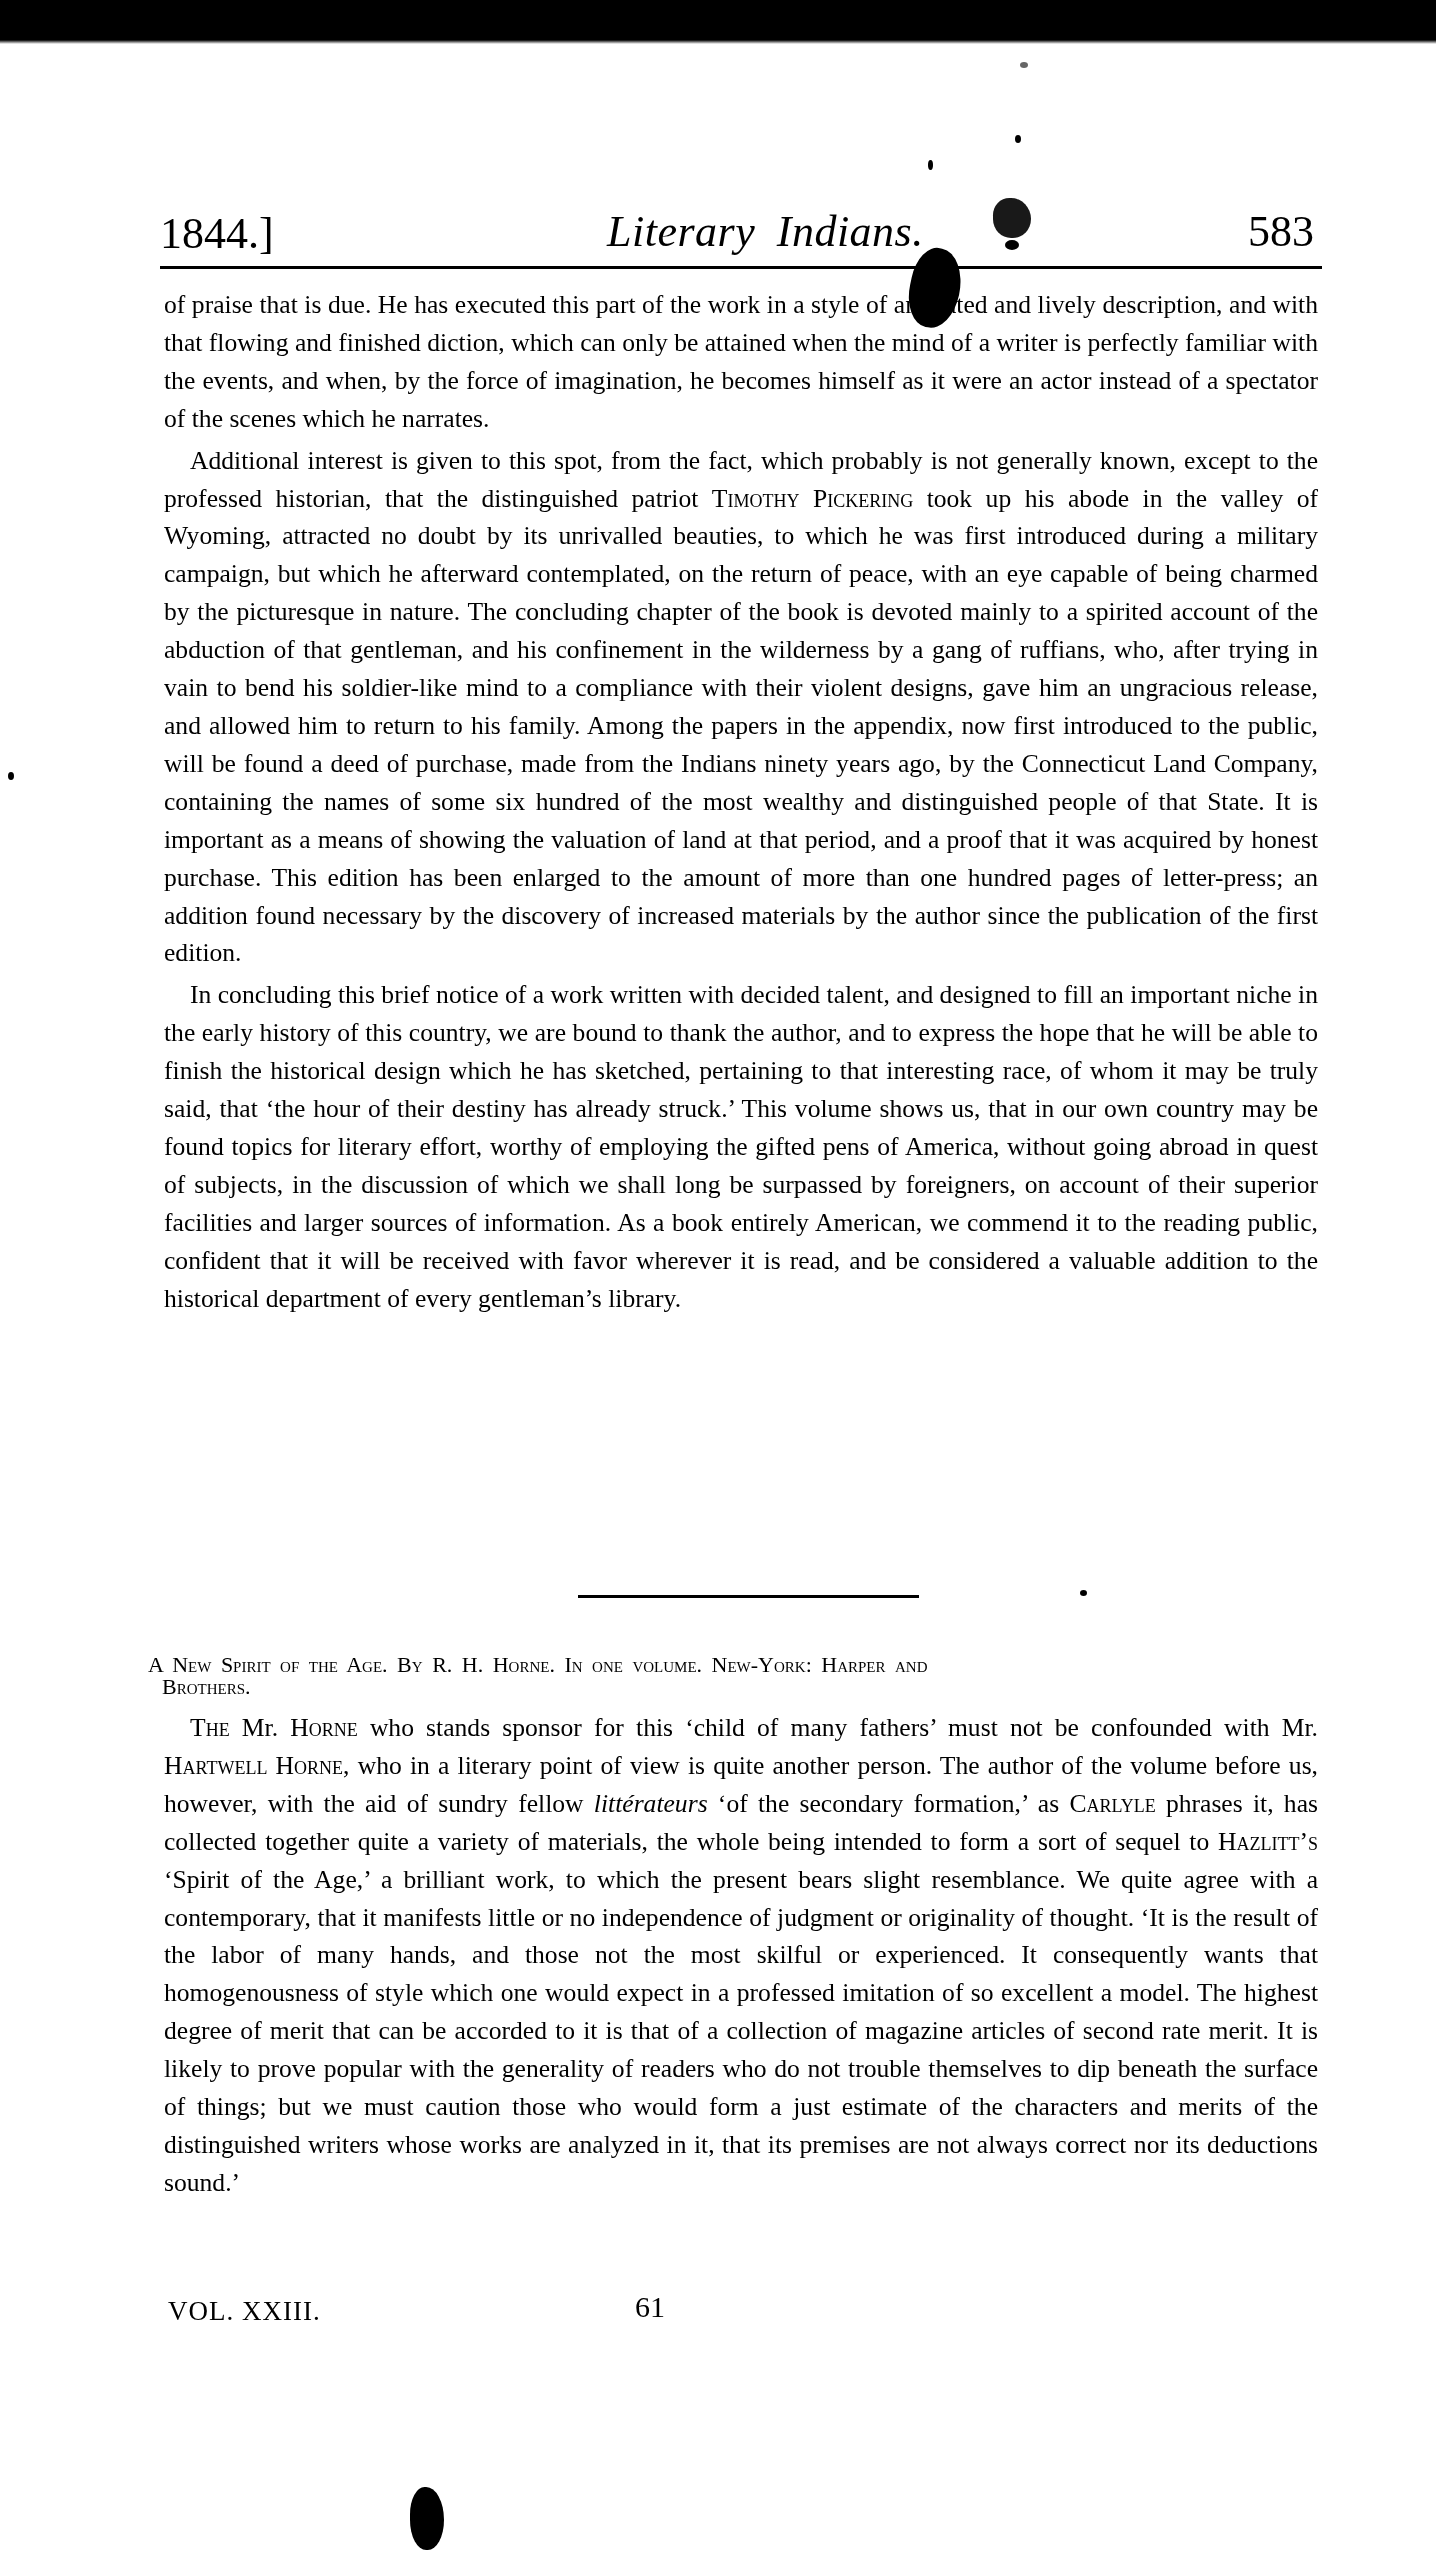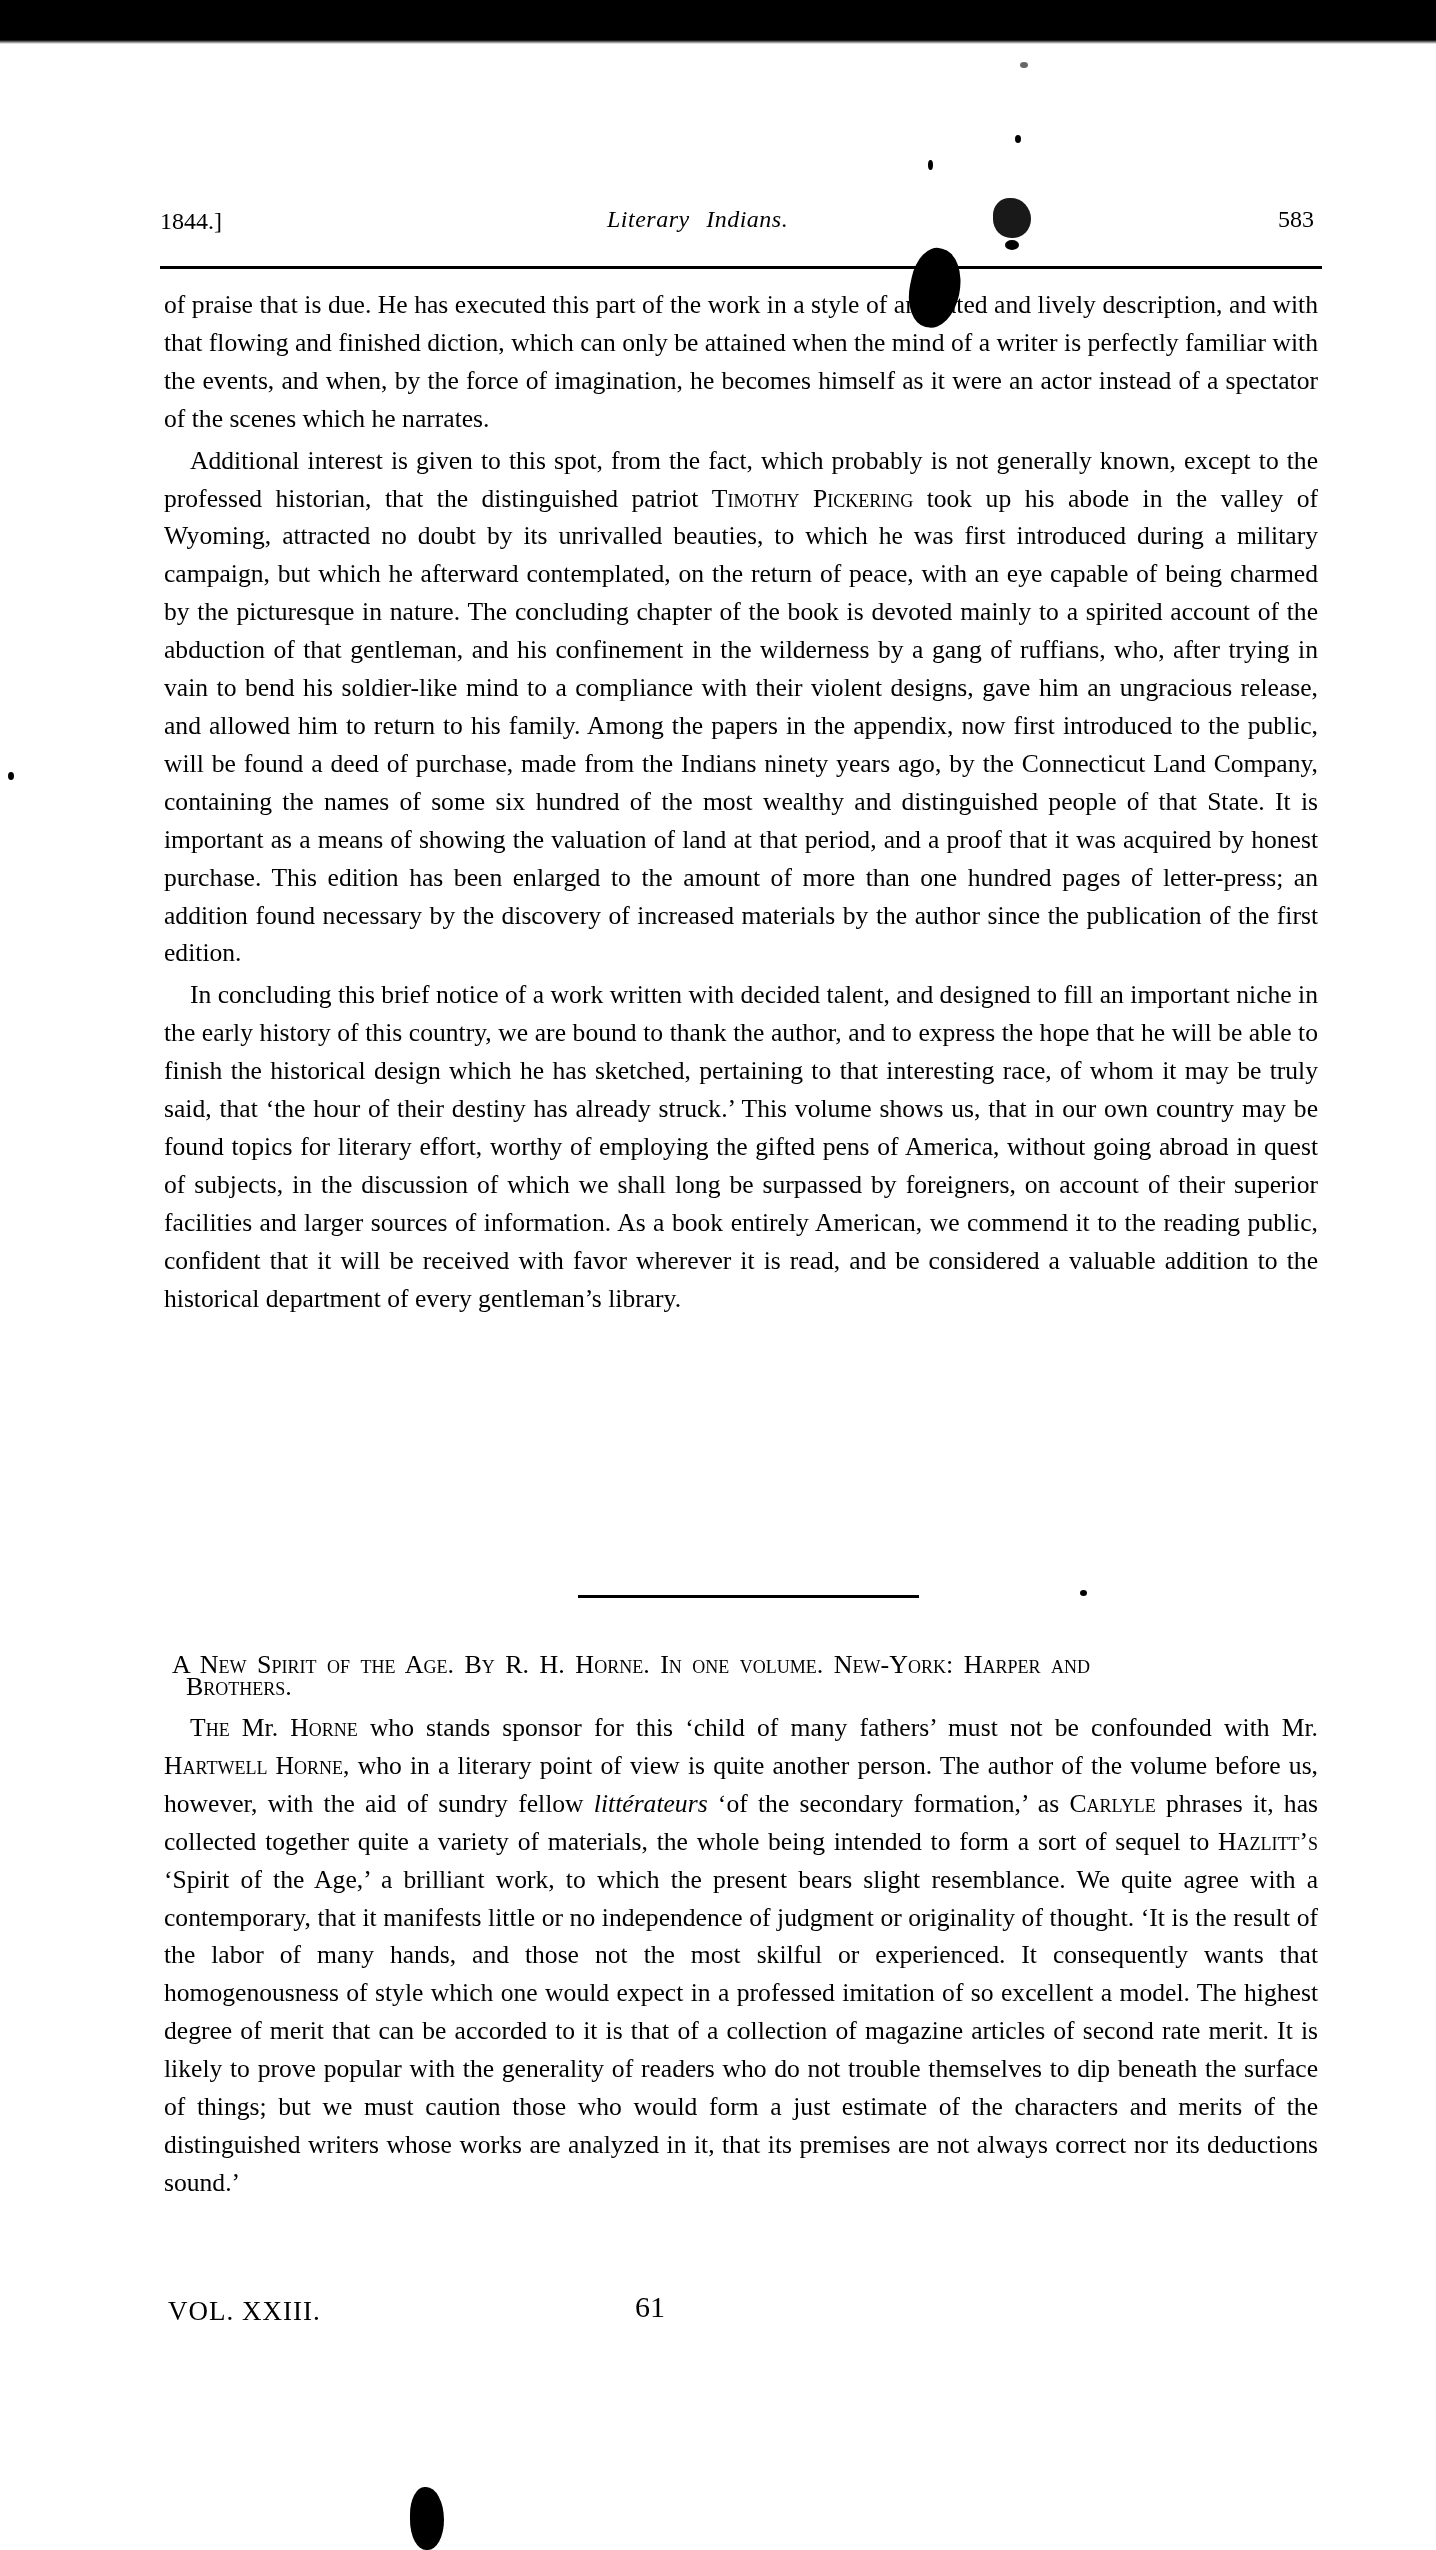--- a/index.html
+++ b/index.html
@@ -38,21 +38,21 @@
     position: absolute;
     background: #000;
     border-radius: 50%;
   }
   .running-head {
     position: absolute;
     left: 160px;
     top: 202px;
     width: 1162px;
     height: 52px;
-    font-size: 24px;
+    font-size: 44px;
   }
   .rh-year {
     position: absolute;
     left: 0; top: 6px;
   }
   .rh-title {
     position: absolute;
     left: 447px; top: 4px;
     font-style: italic;
     letter-spacing: 0.5px;
@@ -96,24 +96,24 @@
   .separator {
     position: absolute;
     left: 578px;
     top: 1595px;
     width: 341px;
     height: 3px;
     background: #000;
   }
   .notice-title {
     position: absolute;
-    left: 172px;
+    left: 148px;
     top: 1654px;
     width: 1162px;
-    font-size: 26px;
+    font-size: 22px;
     line-height: 22px;
     text-align: justify;
     font-variant: small-caps;
     word-spacing: 4px;
   }
   .notice-title .cont {
     display: block;
     padding-left: 14px;
     text-align: left;
   }

